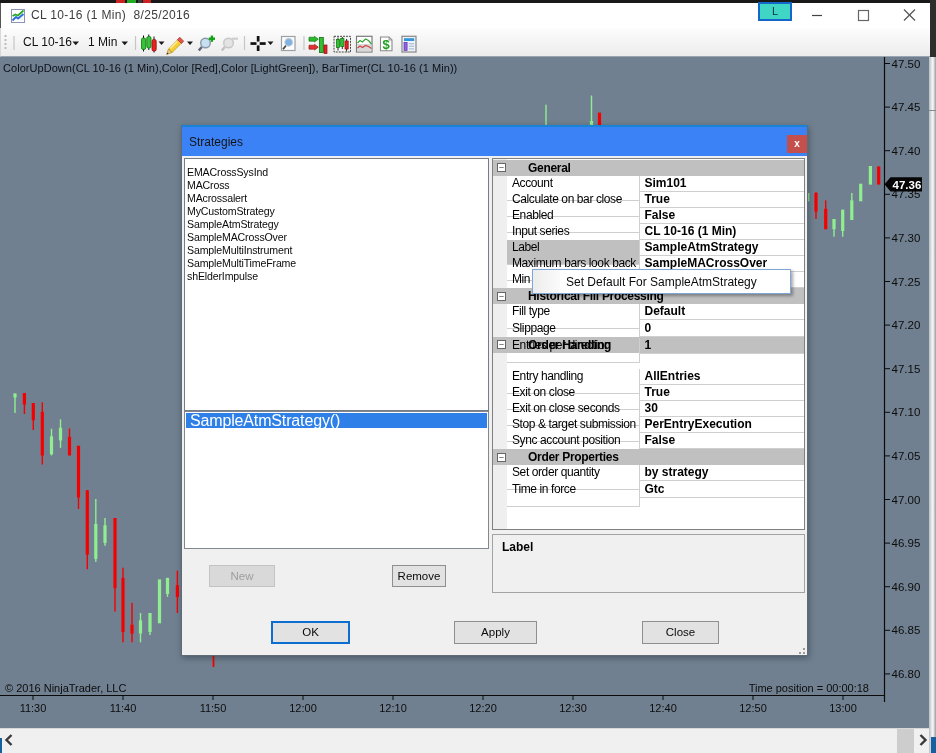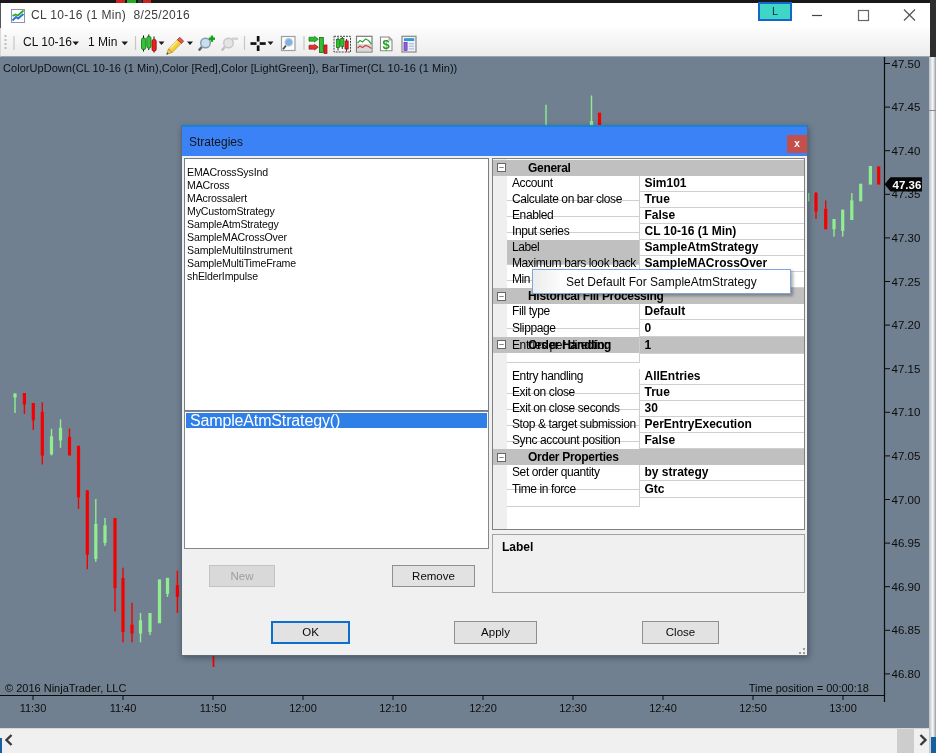--- a/index.html
+++ b/index.html
@@ -29,21 +29,21 @@
 
 #dlg{left:181px;top:125px;width:627px;height:531px;background:#f0f0f0;border:1px solid #5e6a74;border-top:2px solid #1883d7;box-shadow:1px 2px 6px rgba(30,40,50,.45)}
 #dtitle{left:0;top:0;width:625px;height:29px;background:#3b82f6}
 #dtitle span{position:absolute;left:7px;top:8px;font-size:12px;color:#151515}
 #dx{left:605px;top:8px;width:20px;height:18px;background:#c4504e;color:#fff;font-size:10px;font-weight:bold;text-align:center;line-height:18px}
 #lb1{left:2px;top:31px;width:305px;height:253px;background:#fff;border:1px solid #777d87;font-size:10.6px;letter-spacing:-0.15px;color:#0a0a0a;padding:6.5px 0 0 2px;line-height:13px}
 #lb2{left:2px;top:284px;width:305px;height:138px;background:#fff;border:1px solid #828790}
 #lb2 .selrow{position:absolute;left:1px;top:1px;width:301px;height:15px;background:#2e80e8;color:#fff;font-size:16px;letter-spacing:-0.15px;line-height:15px;padding-left:4px}
 .btn{position:absolute;background:#e2e2e2;border:1px solid #8f8f8f;font-size:11.5px;color:#0a0a0a;text-align:center}
 #bnew{left:27px;top:438px;width:66px;height:22px;line-height:20px;background:#d9d9d9;border:1px solid #c3c3c3;color:#9e9e9e}
-#brem{left:210px;top:438px;width:83px;height:22px;line-height:20px}
+#brem{left:210px;top:438px;width:54px;height:22px;line-height:20px}
 #bok{left:89px;top:494px;width:79px;height:23px;line-height:19px;border:2px solid #0c6fd0}
 #bapply{left:272px;top:494px;width:83px;height:23px;line-height:21px}
 #bclose{left:460px;top:494px;width:77px;height:23px;line-height:21px}
 
 #pg{left:310px;top:31px;width:313px;height:372px;background:#fff;border:1px solid #808080;overflow:hidden}
 #pg .strip{position:absolute;left:0;top:0;width:14px;height:100%;background:#efefef}
 .gh{position:absolute;left:0;width:311px;height:16.1px;background:#c0c0c0;font-size:12px;line-height:16px;color:#000}
 .gh b{margin-left:35px;letter-spacing:-0.3px}
 .mbox{position:absolute;left:4px;top:3.3px;width:9px;height:9px;background:#fff;border:1px solid #666;font-size:8px;line-height:6px;text-align:center;color:#000}
 .gr{position:absolute;left:0;width:311px;height:16.1px}

